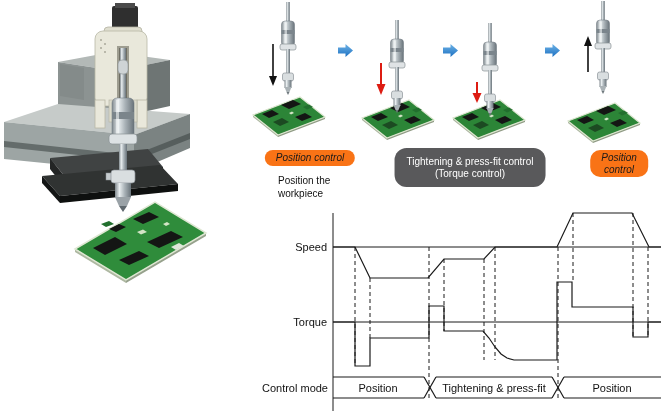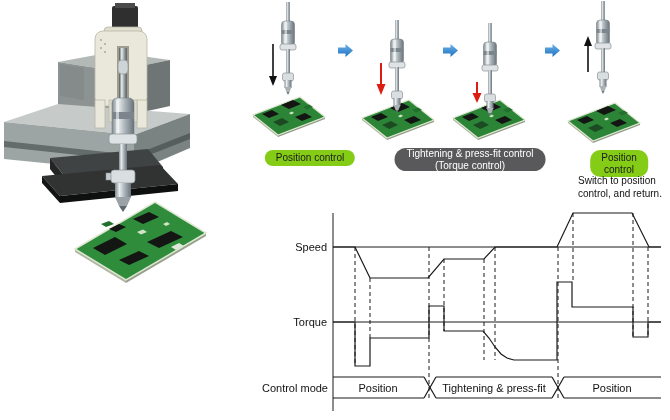--- a/index.html
+++ b/index.html
@@ -1,22 +1,22 @@
 <!DOCTYPE html>
 <html><head>
 <meta charset="utf-8">
 <style>
   html,body{margin:0;padding:0;background:#fff;}
   #page{position:relative;width:670px;height:420px;background:#fff;overflow:hidden;
         font-family:"Liberation Sans",sans-serif;}
   svg{position:absolute;display:block;}
   .pill{position:absolute;transform:translateX(-50%);white-space:pre-line;text-align:center;
         border-radius:10px;padding:2px 11px;font-size:10px;line-height:11.5px;color:#1a1a1a;}
-  .pill.light{background:#84cc16;}
-  .pill.dark{background:#59595b;color:#fff;border-radius:12px;padding:0 12px;}
+  .pill.light{background:#f97316;font-style:italic;}
+  .pill.dark{background:#59595b;color:#fff;border-radius:12px;padding:8px 12px;}
   .caption{position:absolute;white-space:pre-line;text-align:left;font-size:10px;
            line-height:12.5px;color:#111;}
   .trace{fill:none;stroke:#1a1a1a;stroke-width:1.2;stroke-linejoin:miter;}
   .base{stroke:#1a1a1a;stroke-width:1;}
   .dashed{stroke:#1a1a1a;stroke-width:1;stroke-dasharray:4 3;}
   .bus{stroke:#1a1a1a;stroke-width:1.2;fill:none;}
   .chart-label{font-family:"Liberation Sans",sans-serif;font-size:11px;fill:#111;}
 </style>
 </head>
 <body>
@@ -194,22 +194,22 @@
     <g>
         <use href="#blueArrow" x="545" y="44"></use>
       </g>
   </svg>
 
   <div class="pill light" style="left:310px;top:150px">Position control</div>
   <div class="pill dark" style="left:470px;top:148px">Tightening &amp; press-fit control
 (Torque control)</div>
   <div class="pill light" style="left:619px;top:150px">Position control</div>
 
-  <div class="caption" style="left:578px;top:175px">Switch to position
-control, and return.</div>
+  <div class="caption" style="left:278px;top:175px">Position the
+workpiece</div>
 
   <svg style="left:240px;top:200px" width="430" height="220" viewBox="240 200 430 220">
     <g id="chart-dyn">
         <line x1="355" y1="247" x2="355" y2="366" class="dashed"></line>
         <line x1="370" y1="278" x2="370" y2="338" class="dashed"></line>
         <line x1="429" y1="247" x2="429" y2="400" class="dashed"></line>
         <line x1="444" y1="259" x2="444" y2="331" class="dashed"></line>
         <line x1="484" y1="259" x2="484" y2="360" class="dashed"></line>
         <line x1="495" y1="247" x2="495" y2="360" class="dashed"></line>
         <line x1="558" y1="247" x2="558" y2="400" class="dashed"></line>

